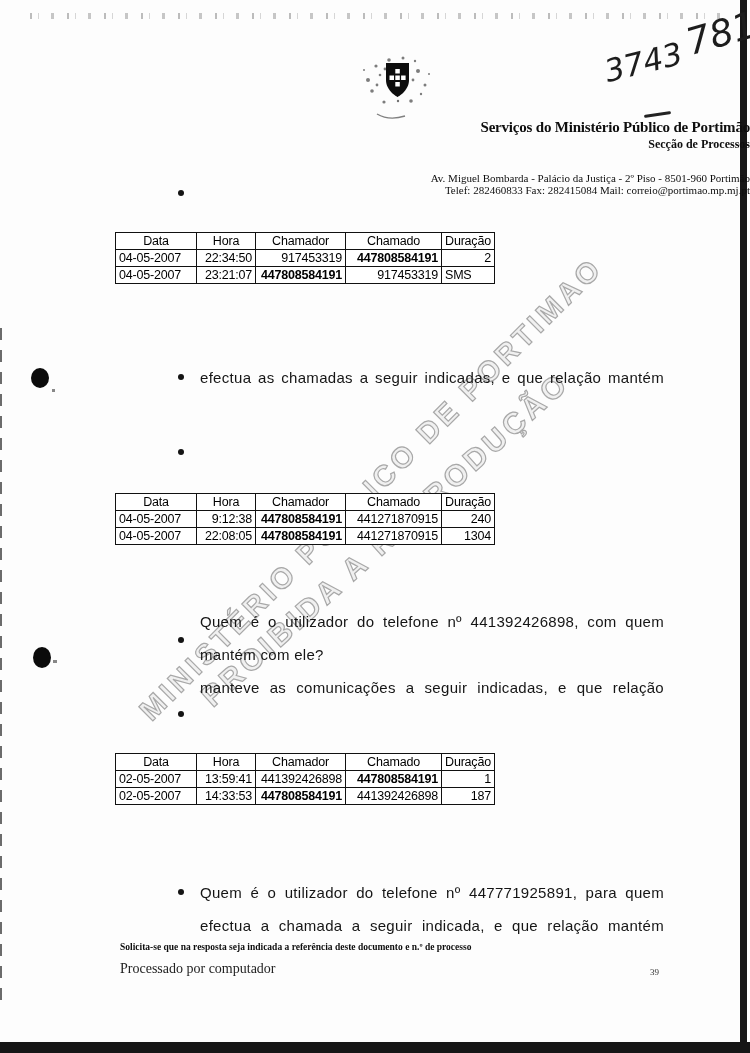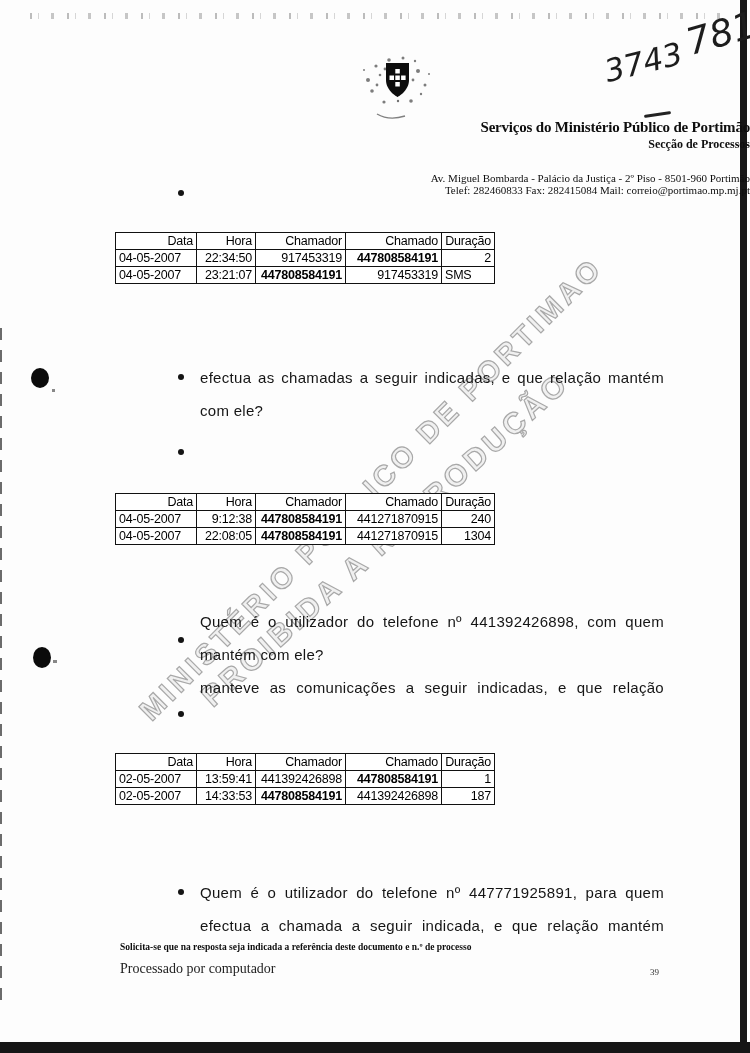--- a/index.html
+++ b/index.html
@@ -49,21 +49,21 @@
   .b-q1   { left:178px; top:374px; }
   .b-e1   { left:178px; top:449px; }
   .b-q2   { left:178px; top:637px; }
   .b-e2   { left:178px; top:711px; }
   .b-q3   { left:178px; top:889px; }
 
   
   .calltable { position:absolute; left:115px; border-collapse:collapse; background:#fff;
                font-size:12.5px; letter-spacing:-.2px; color:#000; z-index:1; }
   .calltable th, .calltable td { border:1.6px solid #111; padding:0 3px; height:16px; white-space:nowrap; }
-  .calltable th { font-weight:400; text-align:right; font-size:12.5px; }
+  .calltable th { font-weight:400; text-align:center; font-size:12.5px; }
   .c0 { width:74px; } .c1 { width:52px; } .c2 { width:83px; } .c3 { width:89px; } .c4 { width:46px;margin-left:28px; }
   .num  { text-align:right; }
   .lft  { text-align:left; }
   .bold { font-weight:700; }
   .t1 { top:232px; } .t2 { top:493px; } .t3 { top:753px; }
 
   
   .question { position:absolute; left:200px; width:464px; font-size:15px;
               letter-spacing:.3px; color:#151515; z-index:1; }
   .q1 { top:361px; } .q2 { top:605px; } .q3 { top:876px; }
@@ -165,21 +165,20 @@
         <td class="c2 num bold">447808584191</td>
         <td class="c3 num">917453319</td>
         <td class="c4 lft">SMS</td>
       </tr>
     </tbody>
   </table>
 
   <div class="bullet b-q1"></div>
   <div class="question q1">
     <div class="q-line">efectua as chamadas a seguir indicadas, e que relação mantém</div>
-    <div class="q-line last">com ele?</div>
   </div>
   <div class="bullet b-e1"></div>
 
   <table class="calltable t2">
     <thead>
       <tr>
         <th class="c0">Data</th>
         <th class="c1">Hora</th>
         <th class="c2">Chamador</th>
         <th class="c3">Chamado</th>

